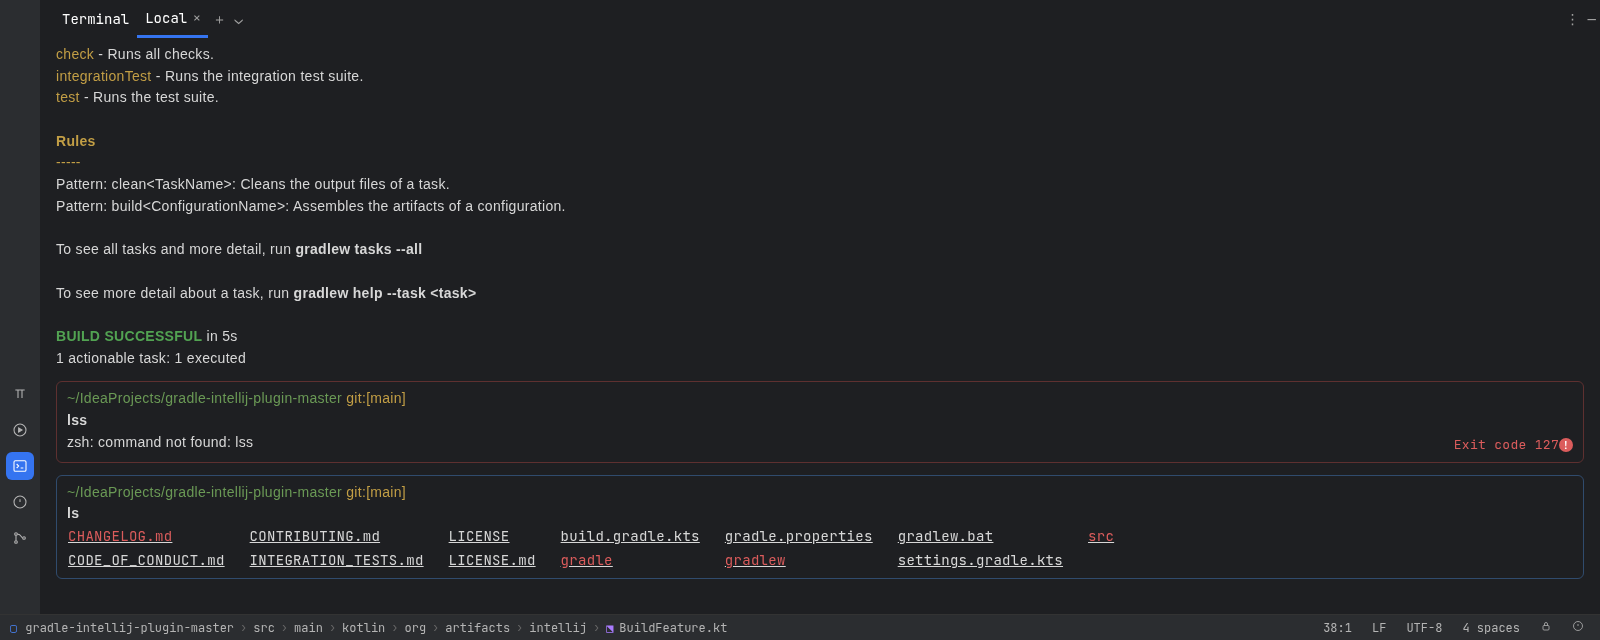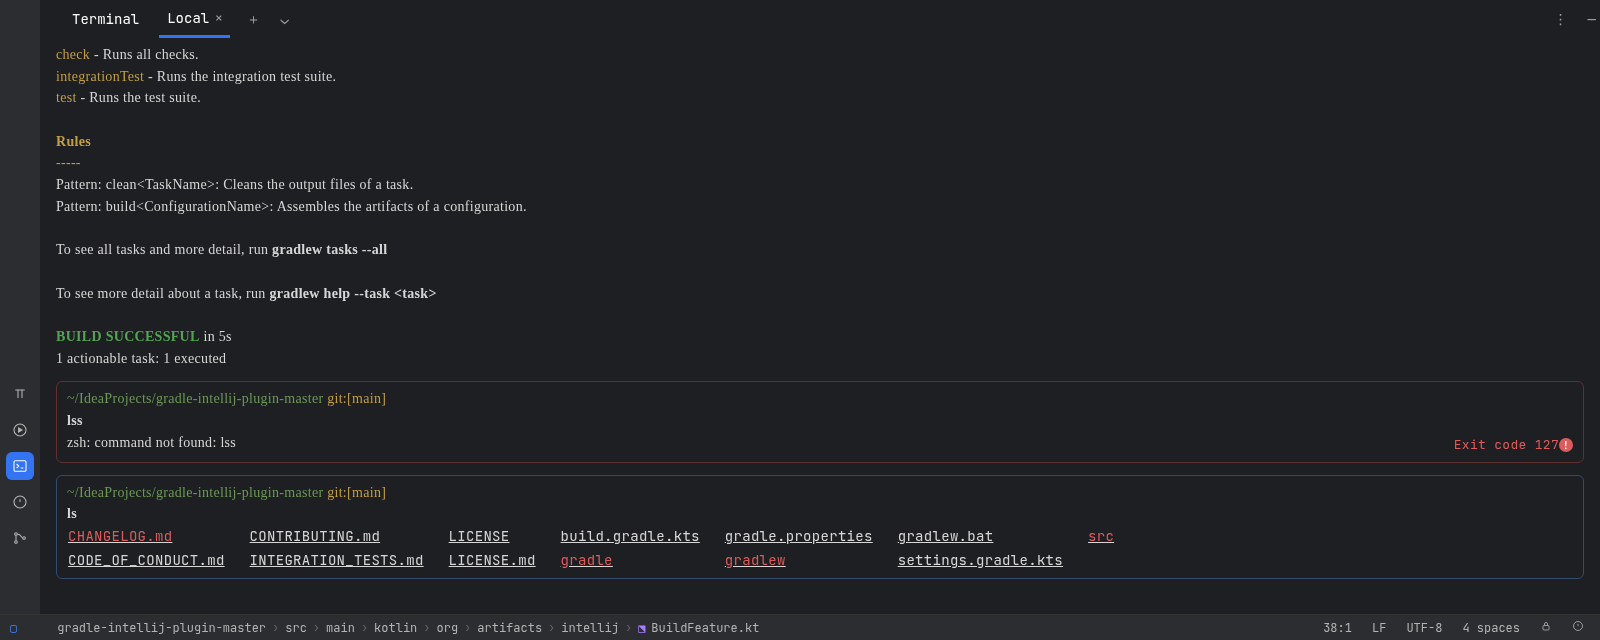--- a/index.html
+++ b/index.html
@@ -22,51 +22,51 @@
               font-family:"JetBrains Mono",Menlo,Consolas,monospace; font-size:14px; overflow:hidden; }
   
   .toolstripe { position:absolute; left:0; top:0; bottom:26px; width:40px; background:var(--bg-panel);
                 display:flex; flex-direction:column; align-items:center; padding-top:380px; gap:8px; }
   .toolstripe .btn { width:28px; height:28px; display:flex; align-items:center; justify-content:center;
                      border-radius:6px; cursor:pointer; color:#b4b4b4; }
   .toolstripe .btn.active { background:var(--accent); color:#fff; }
   .toolstripe svg { width:16px; height:16px; stroke:currentColor; fill:none; stroke-width:1.6; }
   
   .main { position:absolute; left:40px; right:0; top:0; bottom:26px; display:flex; flex-direction:column; }
-  .tabbar { height:38px; display:flex; align-items:center; gap:12px; padding-left:24px; }
+  .tabbar { height:38px; display:flex; align-items:center; gap:0; padding-left:14px; }
   .tab { display:flex; align-items:center; gap:6px; padding:0 8px; height:100%; color:var(--fg-dim); cursor:pointer; }
   .tab.primary { color:#fff; }
   .tab.active { color:#fff; border-bottom:3px solid var(--accent); }
   .tab .close { font-size:12px; color:var(--fg-dim); }
   .tabbar .iconbtn { color:var(--fg-dim); cursor:pointer; padding:4px; }
   .tabbar .spacer { flex:1; }
   
   .term { flex:1; padding:6px 16px 8px 16px; overflow:hidden; line-height:1.55; font-size:14px;
           letter-spacing:.3px; }
-  .term pre { margin:0; font-family:Liberation Serif, serif; white-space:pre; }
+  .term pre { margin:0; font-family:Liberation Sans, sans-serif; white-space:pre; }
   .yl   { color:var(--yellow); }
   .gr   { color:var(--green); }
   .grb  { color:var(--green-bold); font-weight:bold; }
   .red  { color:var(--red); }
   .bold { font-weight:bold; }
   .box { border:1px solid #444; border-radius:6px; padding:6px 10px; margin-top:12px; }
   .box.error { border-color:var(--red-dark); display:flex; flex-direction:column; }
   .box.error .exitrow { display:flex; justify-content:flex-end; align-items:center; gap:0;
                          color:var(--red); font-size:13px; margin-top:-18px; }
   .box.error .badge { width:14px; height:14px; border-radius:50%; background:var(--red);
                       color:#fff; font-size:10px; display:flex; align-items:center; justify-content:center;
                       font-weight:bold; }
   .box.blue { border-color:var(--box-blue); }
   table.ls { border-collapse:collapse;text-decoration:underline; }
   table.ls td { padding-right:24px; white-space:pre; font-family:inherit; }
   
   .status { position:absolute; left:0; right:0; bottom:0; height:26px; background:var(--statusbar);
             display:flex; align-items:center; padding:0 10px; font-size:12px; color:#b4b4b4; gap:8px;
             border-top:1px solid #333; }
-  .status .crumb { display:flex; align-items:flex-start; gap:6px;margin-left:32px; }
+  .status .crumb { display:flex; align-items:flex-start; gap:6px; }
   .status .crumb .sep { color:#666; }
   .status .spacer { flex:1; }
   .status .cell { padding:0 6px; }
   .status svg { width:12px; height:12px; stroke:currentColor; fill:none; stroke-width:1.6; }
 </style>
 </head>
 <body>
 
 <div class="toolstripe">
   <div class="btn">

